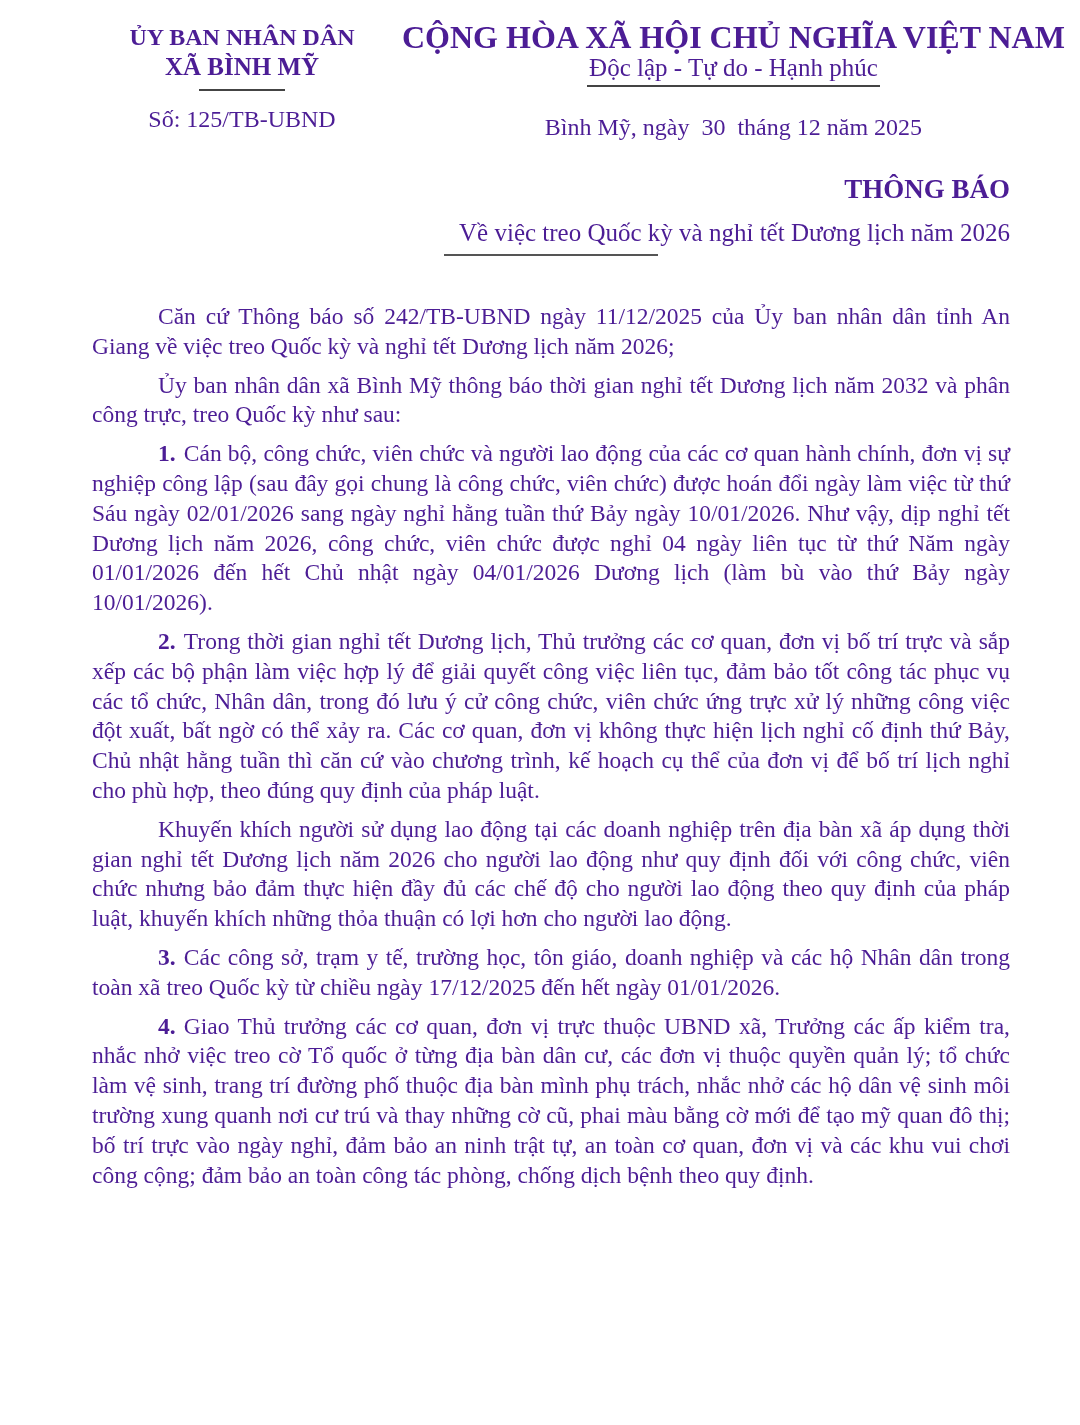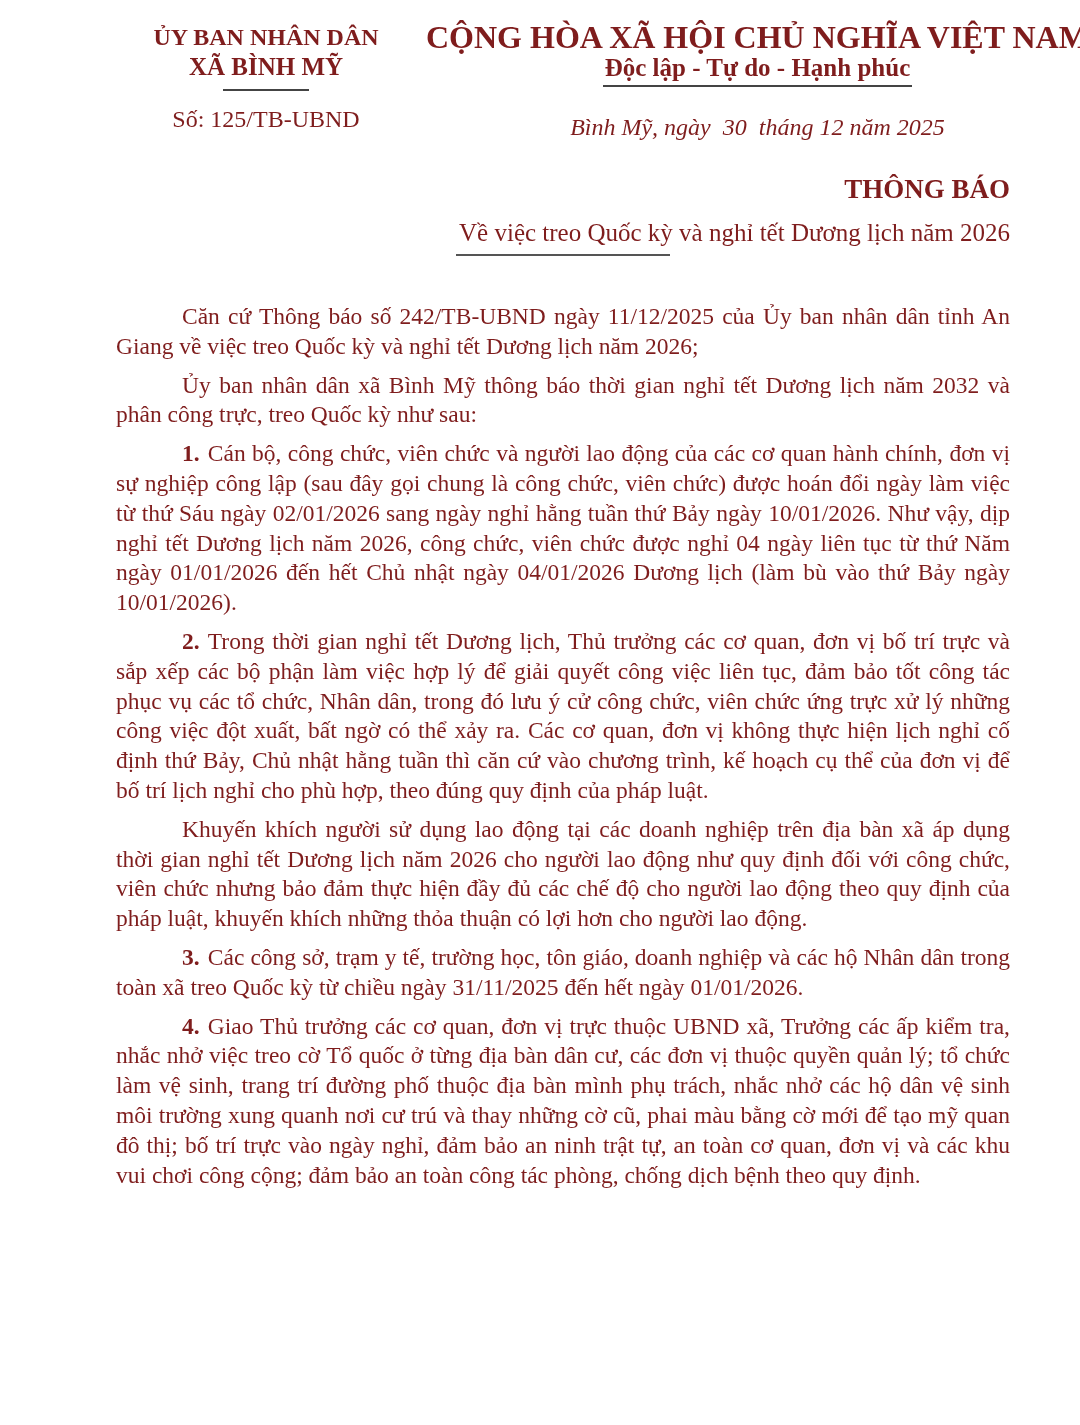--- a/index.html
+++ b/index.html
@@ -1,24 +1,24 @@
 <!DOCTYPE html>
 <html><head>
 <meta charset="utf-8">
 <style>
   * { margin: 0; padding: 0; box-sizing: border-box; }
   html, body { background: #ffffff; }
   .page {
     width: 1080px;
     height: 1425px;
     background: #ffffff;
-    color: #7f1d1d;
+    color: #4c1d95;
     font-family: "Liberation Serif", "DejaVu Serif", serif;
     position: relative;
-    padding: 22px 70px 0 116px;
+    padding: 22px 70px 0 92px;
     overflow: hidden;
   }
   
   .header { display: flex; flex-direction: row; }
   .header-left {
     width: 300px;
     text-align: center;
     flex-shrink: 0;
   }
   .header-left .org-line1 { font-weight: bold; font-size: 24px; line-height: 30px; white-space: nowrap; }
@@ -29,27 +29,26 @@
   }
   .doc-number { font-size: 24px; line-height: 28px; margin-top: 14px; white-space: nowrap; }
   .header-right {
     flex: 1;
     text-align: center;
     padding-left: 10px;
   }
   .nation-line1 { font-weight: bold; font-size: 32px; line-height: 30px; white-space: nowrap; }
   .nation-line2 {
     display: inline-block;
-    font-weight: bold; font-size: 25px; line-height: 32px;
+    font-weight: normal; font-size: 25px; line-height: 32px;
     border-bottom: 2px solid #444444;
     padding: 0 2px 1px 2px;
     white-space: nowrap;
   }
   .dateline {
-    font-style: italic;
     font-size: 24px;
     margin-top: 27px;
     white-space: pre;
   }
   
   .title-block { text-align: right; margin-top: 32px; }
   .doc-title { font-weight: bold; font-size: 27px; line-height: 32px; }
   .doc-subtitle { font-weight: normal; font-size: 25px; line-height: 32px; margin-top: 12px; }
   .subtitle-underline {
     width: 214px; height: 2px; background: #555555;
@@ -94,17 +93,17 @@
     <div class="doc-subtitle">Về việc treo Quốc kỳ và nghỉ tết Dương lịch năm 2026</div>
     <div class="subtitle-underline"></div>
   </div>
 
   <div class="body-text">
     <p class="para"><span>Căn cứ Thông báo số 242/TB-UBND ngày 11/12/2025 của Ủy ban nhân dân tỉnh An Giang về việc treo Quốc kỳ và nghỉ tết Dương lịch năm 2026;</span></p>
     <p class="para"><span>Ủy ban nhân dân xã Bình Mỹ thông báo thời gian nghỉ tết Dương lịch năm 2032 và phân công trực, treo Quốc kỳ như sau:</span></p>
     <p class="para"><b class="marker">1.</b><span>Cán bộ, công chức, viên chức và người lao động của các cơ quan hành chính, đơn vị sự nghiệp công lập (sau đây gọi chung là công chức, viên chức) được hoán đổi ngày làm việc từ thứ Sáu ngày 02/01/2026 sang ngày nghỉ hằng tuần thứ Bảy ngày 10/01/2026. Như vậy, dịp nghỉ tết Dương lịch năm 2026, công chức, viên chức được nghỉ 04 ngày liên tục từ thứ Năm ngày 01/01/2026 đến hết Chủ nhật ngày 04/01/2026 Dương lịch (làm bù vào thứ Bảy ngày 10/01/2026).</span></p>
     <p class="para"><b class="marker">2.</b><span>Trong thời gian nghỉ tết Dương lịch, Thủ trưởng các cơ quan, đơn vị bố trí trực và sắp xếp các bộ phận làm việc hợp lý để giải quyết công việc liên tục, đảm bảo tốt công tác phục vụ các tổ chức, Nhân dân, trong đó lưu ý cử công chức, viên chức ứng trực xử lý những công việc đột xuất, bất ngờ có thể xảy ra. Các cơ quan, đơn vị không thực hiện lịch nghỉ cố định thứ Bảy, Chủ nhật hằng tuần thì căn cứ vào chương trình, kế hoạch cụ thể của đơn vị để bố trí lịch nghỉ cho phù hợp, theo đúng quy định của pháp luật.</span></p>
     <p class="para"><span>Khuyến khích người sử dụng lao động tại các doanh nghiệp trên địa bàn xã áp dụng thời gian nghỉ tết Dương lịch năm 2026 cho người lao động như quy định đối với công chức, viên chức nhưng bảo đảm thực hiện đầy đủ các chế độ cho người lao động theo quy định của pháp luật, khuyến khích những thỏa thuận có lợi hơn cho người lao động.</span></p>
-    <p class="para"><b class="marker">3.</b><span>Các công sở, trạm y tế, trường học, tôn giáo, doanh nghiệp và các hộ Nhân dân trong toàn xã treo Quốc kỳ từ chiều ngày 31/11/2025 đến hết ngày 01/01/2026.</span></p>
+    <p class="para"><b class="marker">3.</b><span>Các công sở, trạm y tế, trường học, tôn giáo, doanh nghiệp và các hộ Nhân dân trong toàn xã treo Quốc kỳ từ chiều ngày 17/12/2025 đến hết ngày 01/01/2026.</span></p>
     <p class="para"><b class="marker">4.</b><span>Giao Thủ trưởng các cơ quan, đơn vị trực thuộc UBND xã, Trưởng các ấp kiểm tra, nhắc nhở việc treo cờ Tổ quốc ở từng địa bàn dân cư, các đơn vị thuộc quyền quản lý; tổ chức làm vệ sinh, trang trí đường phố thuộc địa bàn mình phụ trách, nhắc nhở các hộ dân vệ sinh môi trường xung quanh nơi cư trú và thay những cờ cũ, phai màu bằng cờ mới để tạo mỹ quan đô thị; bố trí trực vào ngày nghỉ, đảm bảo an ninh trật tự, an toàn cơ quan, đơn vị và các khu vui chơi công cộng; đảm bảo an toàn công tác phòng, chống dịch bệnh theo quy định.</span></p>
   </div>
 
 </div>
 
 </body></html>

